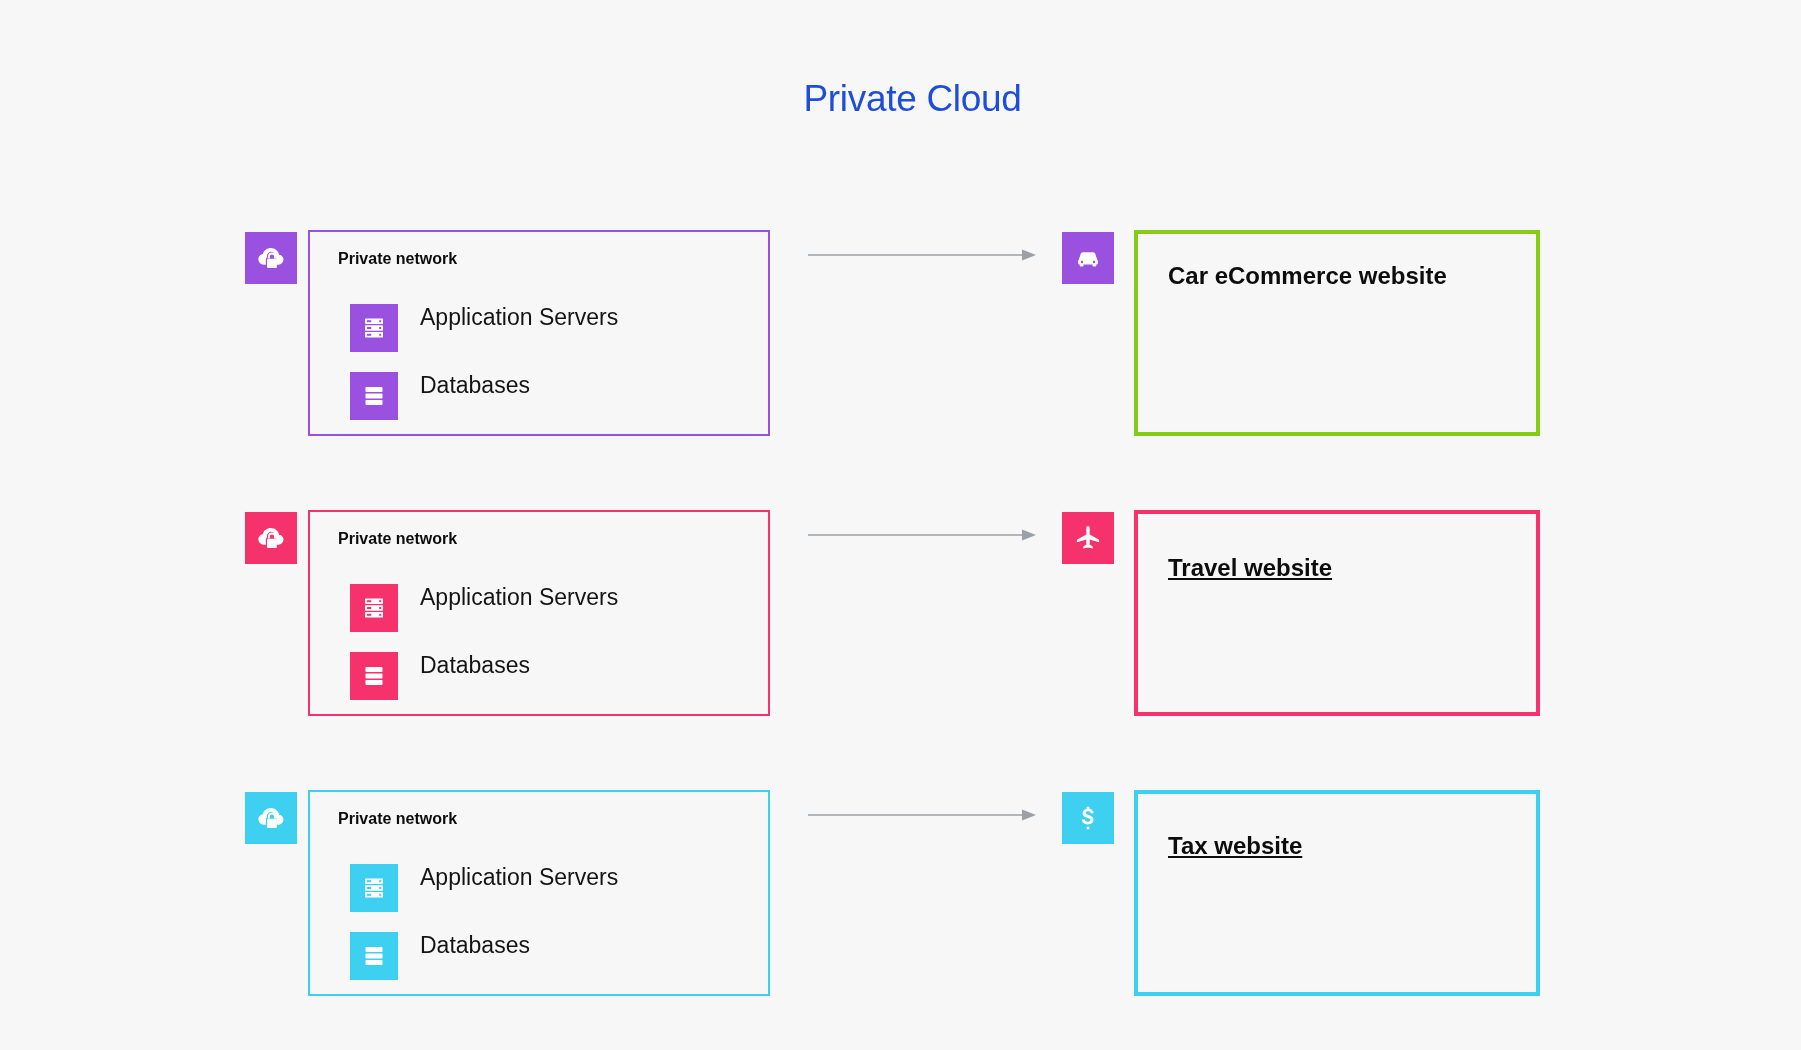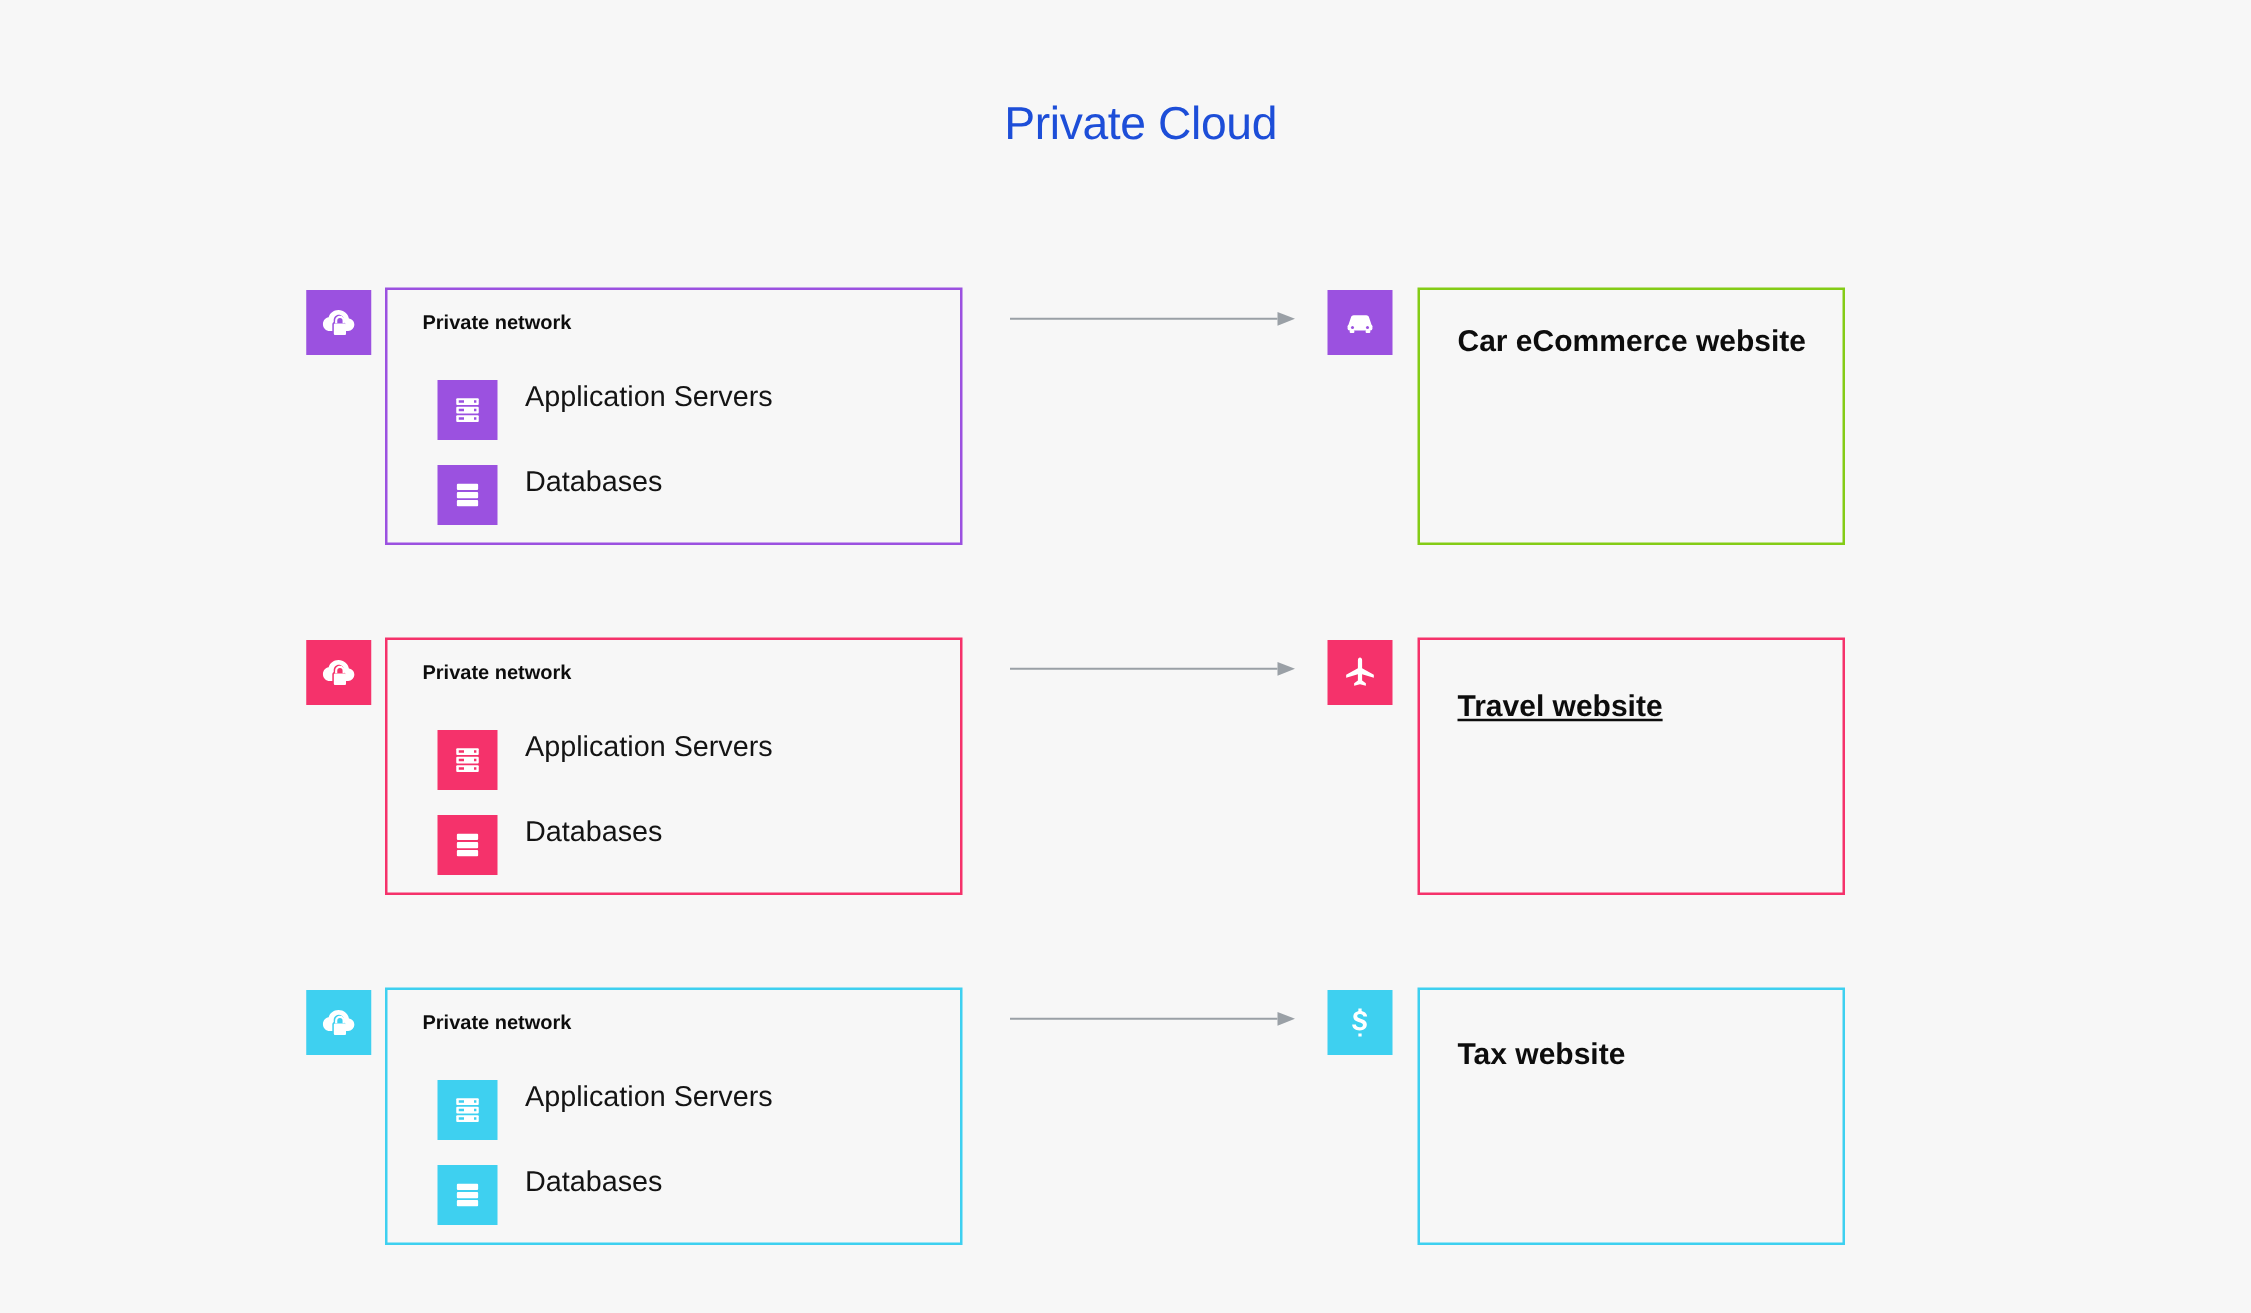--- a/index.html
+++ b/index.html
@@ -113,40 +113,40 @@
     top: 48px;
     width: 228px;
     height: 14px;
   }
 
   
   .site-box {
     position: absolute;
     left: 1134px;
     top: 30px;
-    width: 342px;
+    width: 406px;
     height: 206px;
     box-sizing: border-box;
-    border: 2px solid #84cc16;
+    border: 4px solid #84cc16;
     background: transparent;
   }
   .site-title {
     position: absolute;
     left: 30px;
     top: 28px;
     font-size: 24px;
     font-weight: bold;
     color: #0d0d0d;
     white-space: nowrap;
   }
 
   
   .row-2 .cloud-badge, .row-2 .service-badge { top: 32px; }
   .row-2 .site-title { top: 40px; text-decoration: underline; }
-  .row-3 .site-title { top: 38px; }
+  .row-3 .site-title { top: 38px; text-decoration: underline; }
 </style>
 </head>
 <body>
 
 <div class="page-title">Private Cloud</div>
 
 <div class="diagram">
 
   <div class="row row-1">
 

